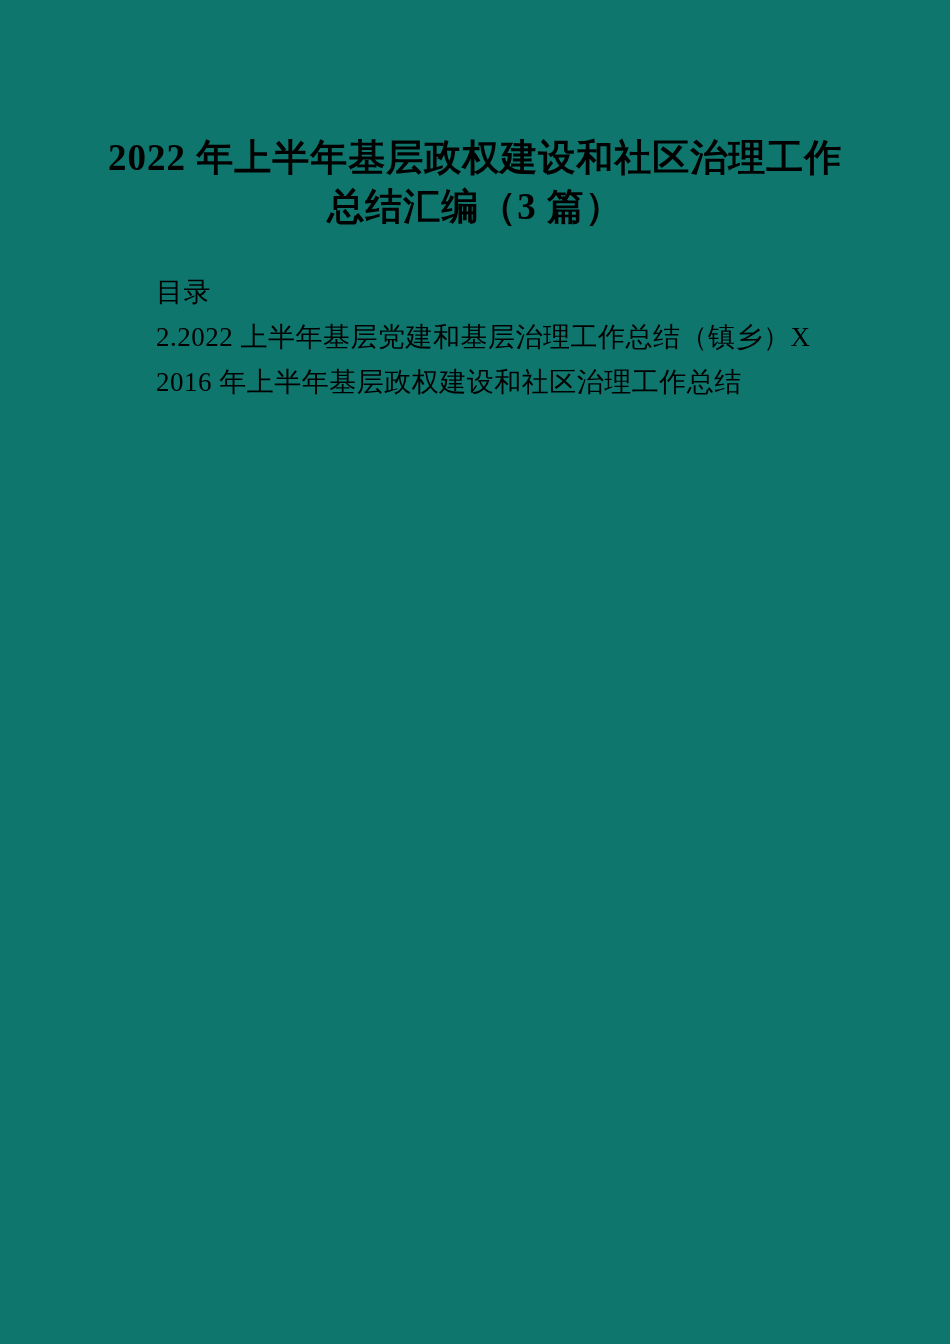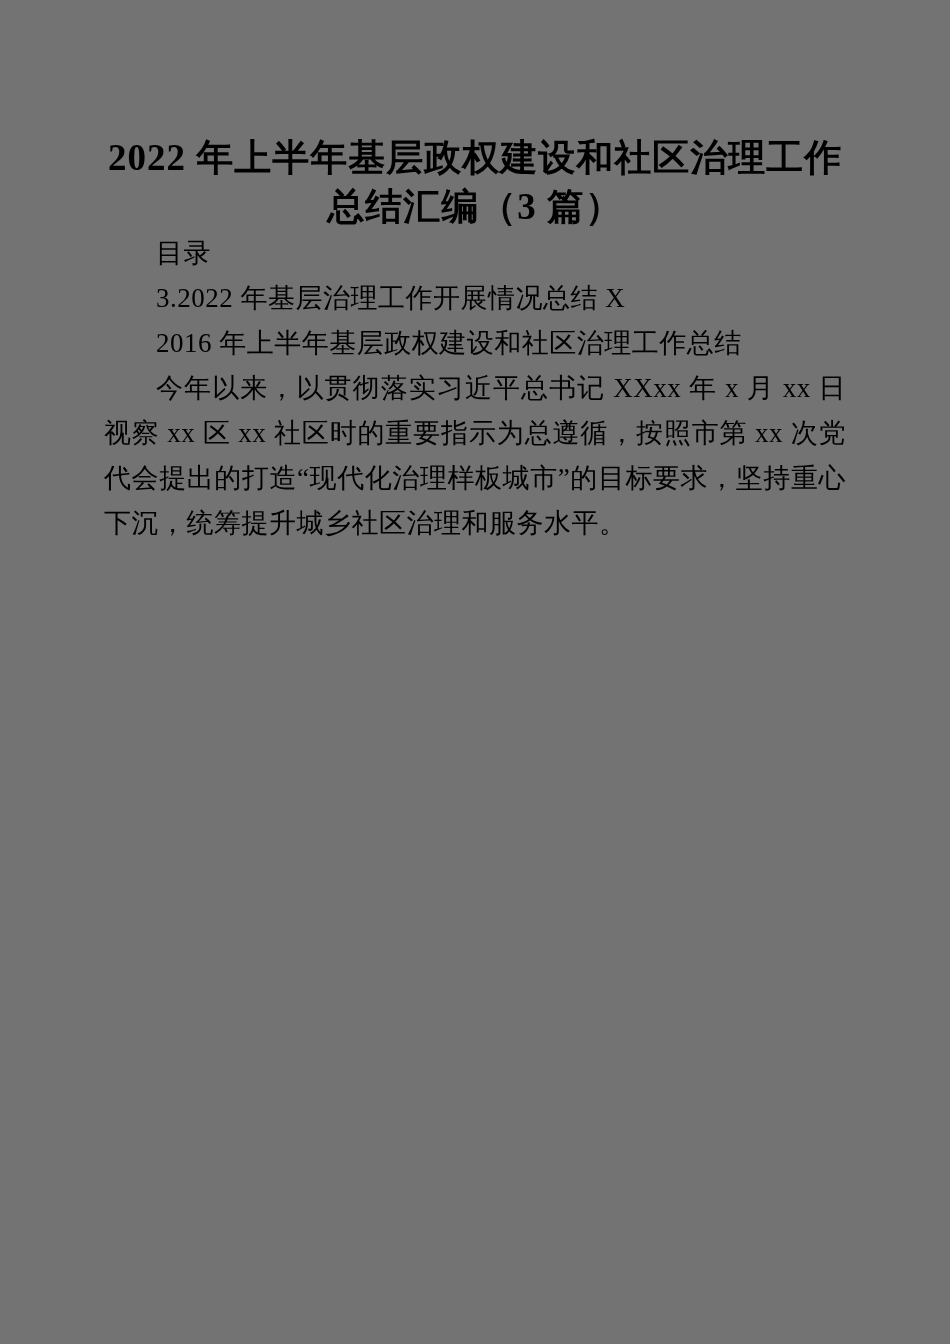--- a/index.html
+++ b/index.html
@@ -12,31 +12,32 @@
     height: 1344px;
     overflow: hidden;
     color: #000000;
     font-family: "Liberation Serif", "DejaVu Serif", serif;
   }
   .page {
     box-sizing: border-box;
     width: 950px;
     height: 1344px;
     padding: 133px 104px 0 104px;
-    background: #737373;
+    background: #0f766e;
   }
   .doc-title {
     font-size: 37px;
     font-weight: bold;
     line-height: 49px;
     text-align: center;
     letter-spacing: 1px;
     font-family: "Liberation Serif", "DejaVu Serif", serif;
   }
   .content {
+    margin-top: 39px;
   }
   p.line {
     margin: 0;
     font-size: 27px;
     line-height: 45px;
     letter-spacing: 0.5px;
     text-align: justify;
     text-indent: 52px;
     word-break: break-word;
   }
@@ -50,23 +51,22 @@
 
 <div class="page">
 
   <div class="doc-title">2022 年上半年基层政权建设和社区治理工作总结汇编（3 篇）</div>
 
   <div class="content">
 
     <p class="line">目录</p>
 
 
+    <p class="line">2.2022 上半年基层党建和基层治理工作总结（镇乡）X</p>
 
-    <p class="line">3.2022 年基层治理工作开展情况总结 X</p>
 
     <p class="line">2016 年上半年基层政权建设和社区治理工作总结</p>
 
-    <p class="line">今年以来，以贯彻落实习近平总书记 XXxx 年 x 月 xx 日视察 xx 区 xx 社区时的重要指示为总遵循，按照市第 xx 次党代会提出的打造“现代化治理样板城市”的目标要求，坚持重心下沉，统筹提升城乡社区治理和服务水平。</p>
 
 
 
   </div>
 </div>
 
 </body></html>

